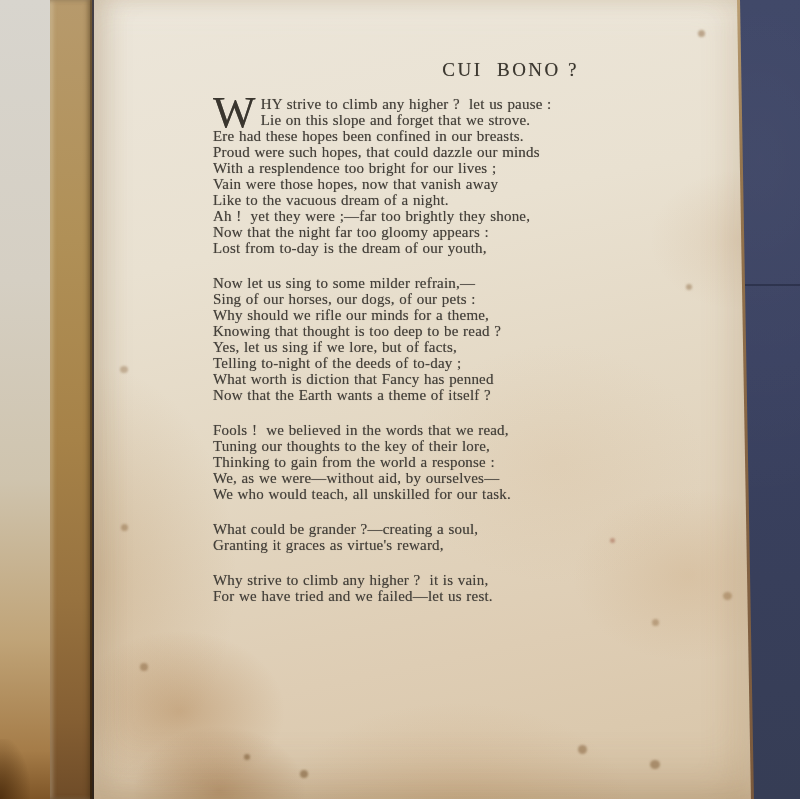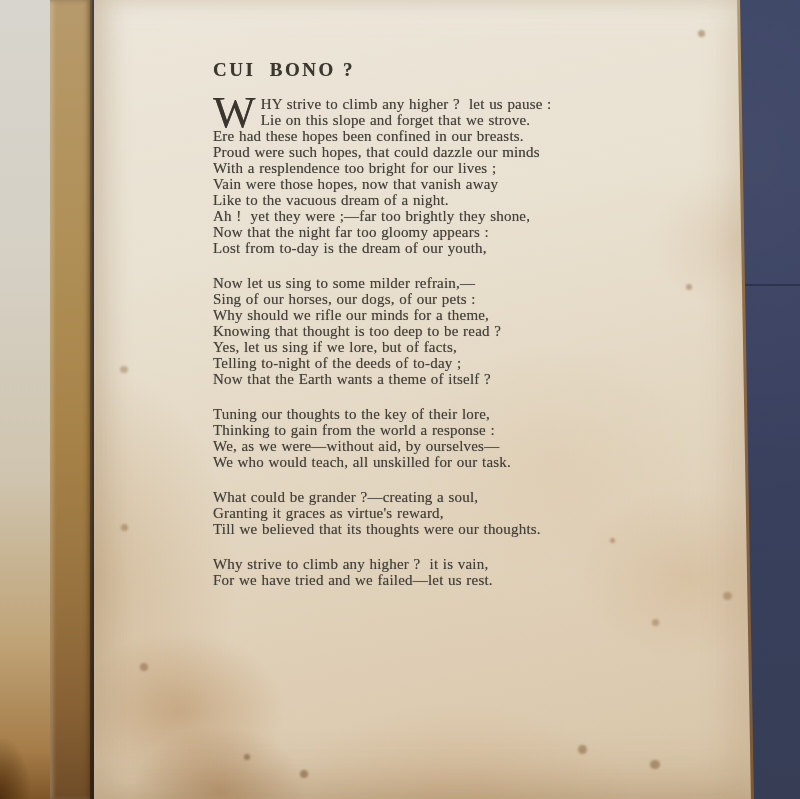--- a/index.html
+++ b/index.html
@@ -73,22 +73,22 @@
   .spot{position:absolute;border-radius:50%;filter:blur(1px);}
 
   
   .poem{
     position:absolute;left:119px;top:60px;width:430px;
     color:#44403a;
     text-shadow:0 0 .7px rgba(70,64,56,.55);
   }
   .poem-title{
     margin:0 0 16px 0;width:366px;
-    font-size:19px;font-weight:bold;line-height:20px;
-    letter-spacing:2.5px;white-space:pre;text-align:left;
+    font-size:19px;font-weight:normal;line-height:20px;
+    letter-spacing:2.5px;white-space:pre;text-align:right;
     color:#3b372f;
   }
   .stanza{margin:0 0 19px 0;}
   .line{
     font-size:15px;line-height:16px;
     letter-spacing:.2px;word-spacing:.6px;white-space:pre;
   }
   .line.indent{padding-left:4px;}
   .dropcap{
     float:left;font-size:45px;line-height:32px;height:32px;
@@ -139,32 +139,33 @@
             <div class="line">Now that the night far too gloomy appears :</div>
             <div class="line">Lost from to-day is the dream of our youth,</div>
           </div>
           <div class="stanza">
             <div class="line">Now let us sing to some milder refrain,—</div>
             <div class="line">Sing of our horses, our dogs, of our pets :</div>
             <div class="line">Why should we rifle our minds for a theme,</div>
             <div class="line">Knowing that thought is too deep to be read ?</div>
             <div class="line">Yes, let us sing if we lore, but of facts,</div>
             <div class="line">Telling to-night of the deeds of to-day ;</div>
+            <div class="line">What worth is diction that Fancy has penned</div>
             <div class="line">Now that the Earth wants a theme of itself ?</div>
           </div>
           <div class="stanza">
+            <div class="line">Fools !  we believed in the words that we read,</div>
             <div class="line">Tuning our thoughts to the key of their lore,</div>
             <div class="line">Thinking to gain from the world a response :</div>
             <div class="line">We, as we were—without aid, by ourselves—</div>
             <div class="line">We who would teach, all unskilled for our task.</div>
           </div>
           <div class="stanza">
             <div class="line">What could be grander ?—creating a soul,</div>
             <div class="line">Granting it graces as virtue's reward,</div>
-            <div class="line">Till we believed that its thoughts were our thoughts.</div>
           </div>
           <div class="stanza">
             <div class="line">Why strive to climb any higher ?  it is vain,</div>
             <div class="line">For we have tried and we failed—let us rest.</div>
           </div>
         </div>
     </div>
   </div>
 
   <div class="page-right-edge"></div>

